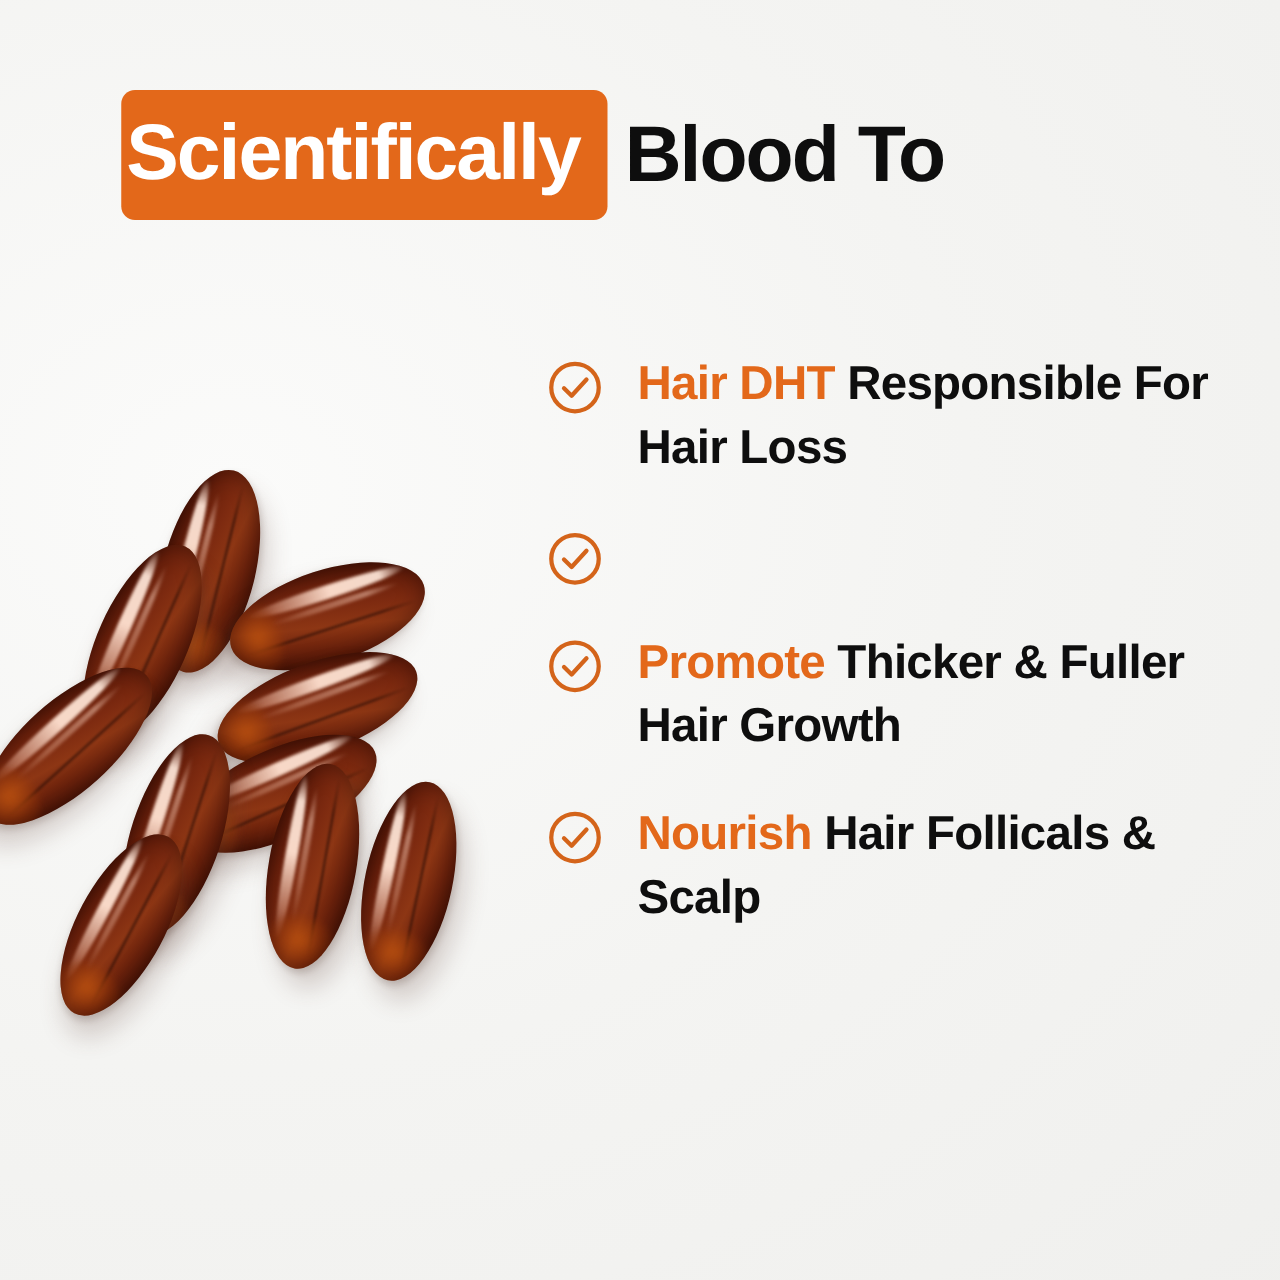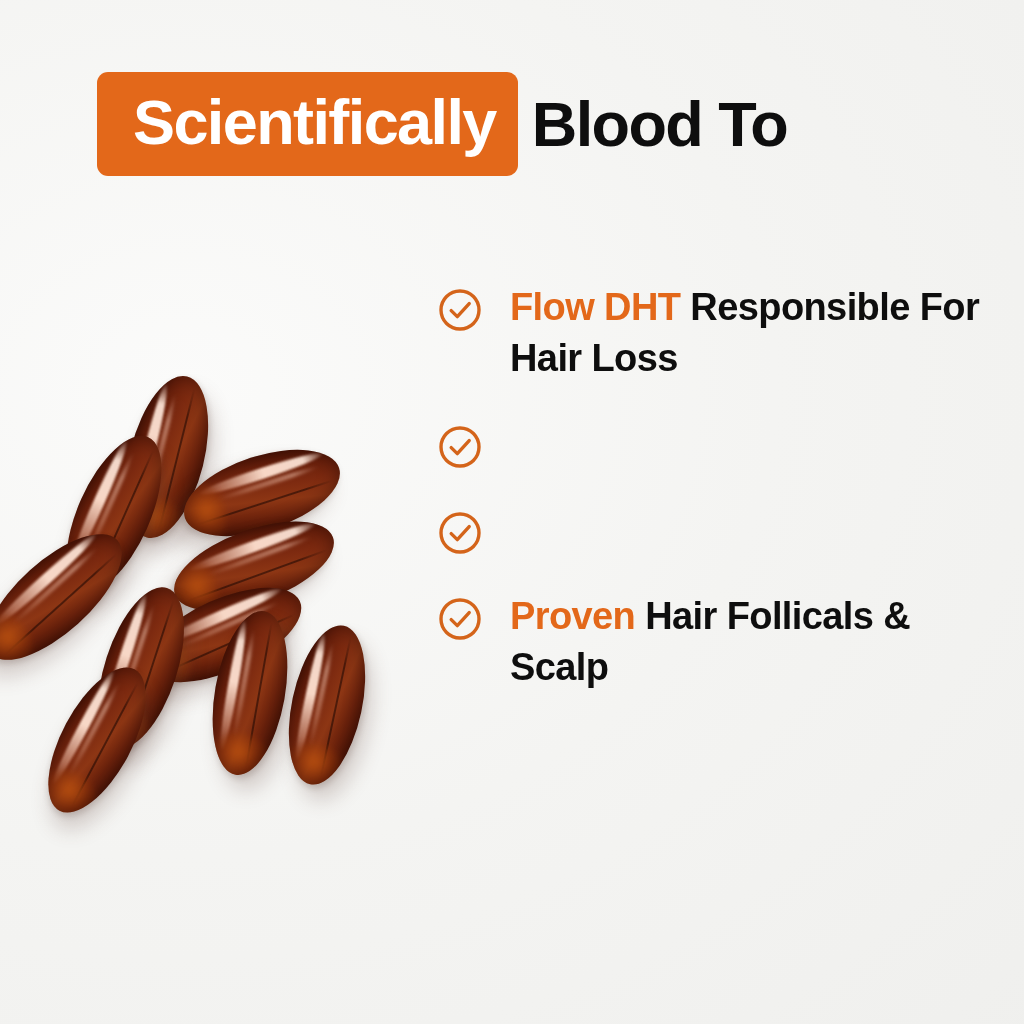--- a/index.html
+++ b/index.html
@@ -32,21 +32,21 @@
     top: 72px;
     display: flex;
     align-items: center;
     height: 104px;
     white-space: nowrap;
   }
   .headline-badge {
     display: inline-flex;
     align-items: center;
     height: 104px;
-    padding: 0 22px 0 36px;
+    padding: 0 22px 0 4px;
     background: #e3681a;
     border-radius: 11px;
     color: #ffffff;
     font-size: 63px;
     font-weight: 700;
     letter-spacing: -1.6px;
     line-height: 1;
     box-sizing: border-box;
   }
   .headline-badge span {
@@ -253,48 +253,51 @@
   <div class="benefits">
 
     <div class="benefit">
       <span class="check-icon">
         <svg viewBox="0 0 44 44" xmlns="http://www.w3.org/2000/svg">
           <circle cx="22" cy="22" r="19" fill="none" stroke="#d4641a" stroke-width="3.4"></circle>
           <path d="M13.2 22.6 L19.3 28.6 L31.2 15.6" fill="none" stroke="#d4641a" stroke-width="3.4" stroke-linecap="round" stroke-linejoin="round"></path>
         </svg>
       </span>
       <div class="benefit-text">
-        <span class="benefit-lead">Flow DHT</span><span> Responsible For Hair Loss</span>
-      </div>
-    </div>
-
-    <div class="benefit">
-      <span class="check-icon">
-        <svg viewBox="0 0 44 44" xmlns="http://www.w3.org/2000/svg">
-          <circle cx="22" cy="22" r="19" fill="none" stroke="#d4641a" stroke-width="3.4"></circle>
-          <path d="M13.2 22.6 L19.3 28.6 L31.2 15.6" fill="none" stroke="#d4641a" stroke-width="3.4" stroke-linecap="round" stroke-linejoin="round"></path>
-        </svg>
-      </span>
+        <span class="benefit-lead">Hair DHT</span><span> Responsible For Hair Loss</span>
+      </div>
     </div>
 
     <div class="benefit">
       <span class="check-icon">
         <svg viewBox="0 0 44 44" xmlns="http://www.w3.org/2000/svg">
           <circle cx="22" cy="22" r="19" fill="none" stroke="#d4641a" stroke-width="3.4"></circle>
           <path d="M13.2 22.6 L19.3 28.6 L31.2 15.6" fill="none" stroke="#d4641a" stroke-width="3.4" stroke-linecap="round" stroke-linejoin="round"></path>
         </svg>
       </span>
     </div>
 
     <div class="benefit">
       <span class="check-icon">
         <svg viewBox="0 0 44 44" xmlns="http://www.w3.org/2000/svg">
           <circle cx="22" cy="22" r="19" fill="none" stroke="#d4641a" stroke-width="3.4"></circle>
           <path d="M13.2 22.6 L19.3 28.6 L31.2 15.6" fill="none" stroke="#d4641a" stroke-width="3.4" stroke-linecap="round" stroke-linejoin="round"></path>
         </svg>
       </span>
       <div class="benefit-text">
-        <span class="benefit-lead">Proven</span><span> Hair Follicals &amp; Scalp</span>
+        <span class="benefit-lead">Promote</span><span> Thicker &amp; Fuller Hair Growth</span>
+      </div>
+    </div>
+
+    <div class="benefit">
+      <span class="check-icon">
+        <svg viewBox="0 0 44 44" xmlns="http://www.w3.org/2000/svg">
+          <circle cx="22" cy="22" r="19" fill="none" stroke="#d4641a" stroke-width="3.4"></circle>
+          <path d="M13.2 22.6 L19.3 28.6 L31.2 15.6" fill="none" stroke="#d4641a" stroke-width="3.4" stroke-linecap="round" stroke-linejoin="round"></path>
+        </svg>
+      </span>
+      <div class="benefit-text">
+        <span class="benefit-lead">Nourish</span><span> Hair Follicals &amp; Scalp</span>
       </div>
     </div>
 
   </div>
 </div>
 
 </body></html>

